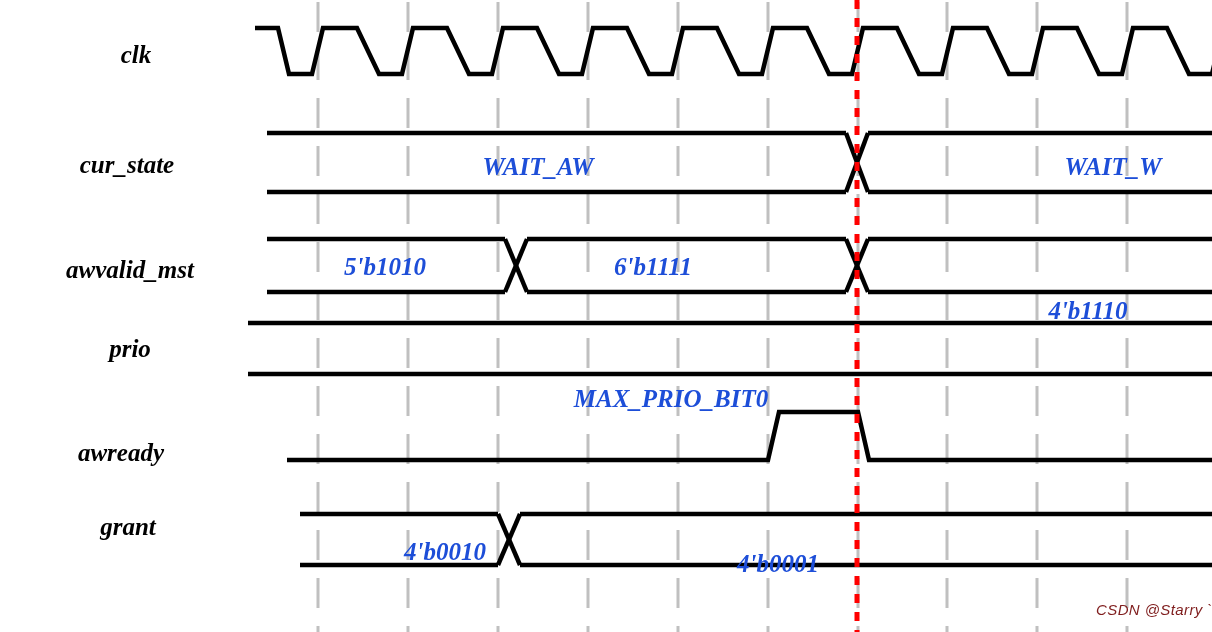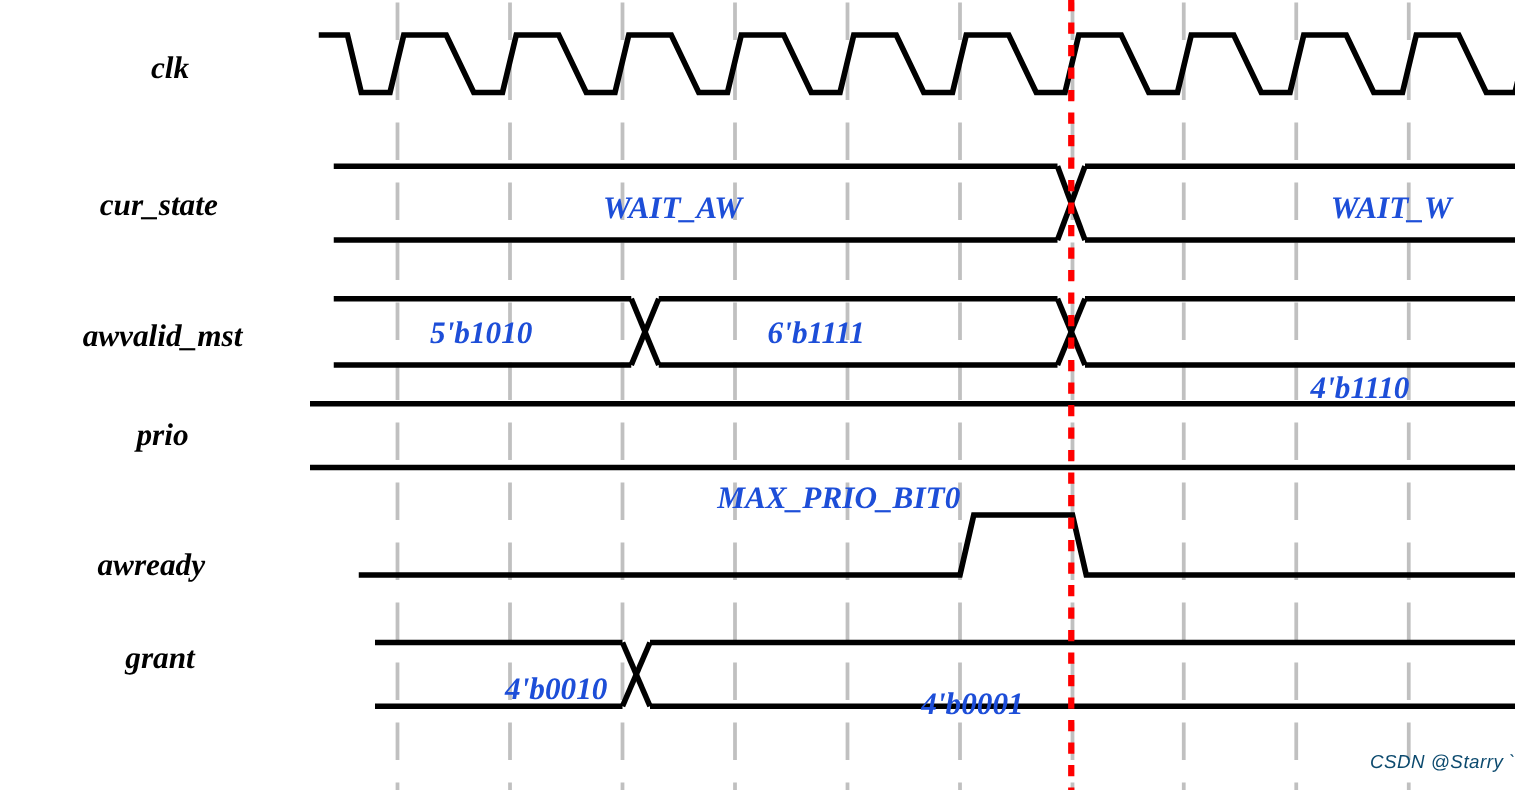--- a/index.html
+++ b/index.html
@@ -41,21 +41,21 @@
     font-size: 25px;
     color: #1d4ed8;
     white-space: nowrap;
     transform: translate(-50%, -50%);
     letter-spacing: 0px;
   }
   .watermark {
     position: absolute;
     font-family: "Liberation Sans", "DejaVu Sans", sans-serif;
     font-size: 15px;
-    color: #0c4a6e;
+    color: #7f1d1d;
     white-space: nowrap;
     letter-spacing: 0.4px;
   }
 </style>
 </head>
 <body>
 
 <div id="wave-root">
 
   <svg id="wave-svg" width="1212" height="632">

